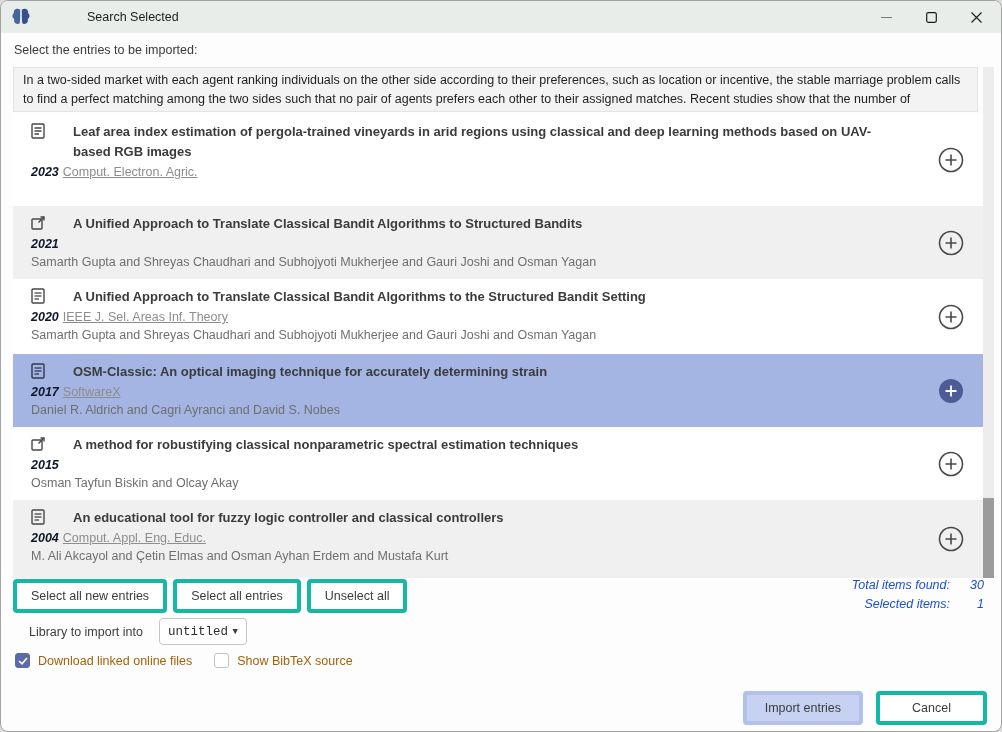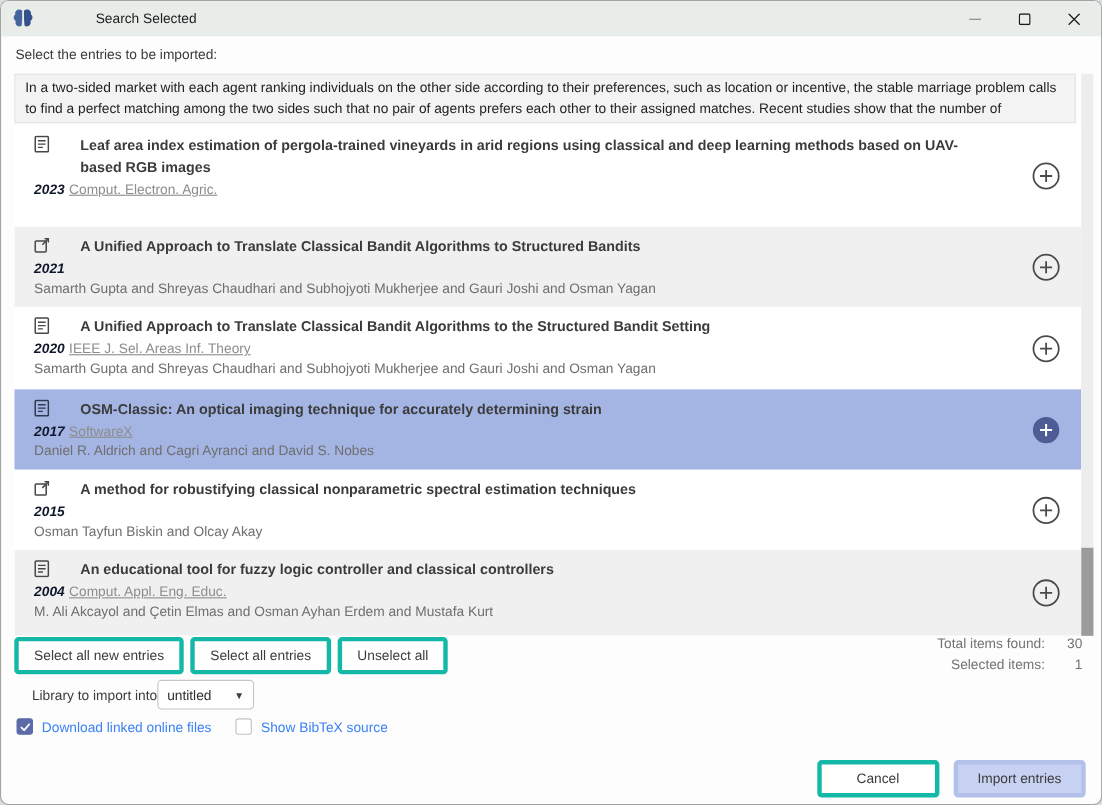--- a/index.html
+++ b/index.html
@@ -48,31 +48,31 @@
   .scroll-thumb { position:absolute; left:0; top:431px; width:11px; height:80px; background:#9b9b9b; }
   
   .btn-row { position:absolute; top:578px; left:12px; display:flex; gap:6px; }
   .btn {
     font-family:"Liberation Sans", sans-serif; font-size:12.5px; color:#3c3c3c;
     background:#fff; border:4px solid #14b8a6; border-radius:4px; padding:6px 14px; cursor:pointer;
   }
   .totals {
     position:absolute; top:577px; right:17px; display:grid;
     grid-template-columns:auto 30px; column-gap:4px; row-gap:5px;
-    font-size:12.5px; color:#737373;
+    font-size:12.5px; color:#1d4ed8;font-style:italic;
   }
   .totals .lbl { text-align:right; }
   .totals .val { text-align:right; }
   .library-row { position:absolute; top:617px; left:28px; display:flex; align-items:center; font-size:12.5px; color:#3c3c3c; }
   .combo {
-    margin-left:0; width:88px; height:27px; background:#fff; border:1px solid #c6c6c6; border-radius:4px;
-    display:flex; align-items:center; justify-content:space-between; padding:0 8px; cursor:pointer; font-size:12.5px; color:#2e2e2e;
+    margin-left:16px; width:88px; height:27px; background:#fff; border:1px solid #c6c6c6; border-radius:4px;
+    display:flex; align-items:center; justify-content:space-between; padding:0 8px; cursor:pointer; font-size:12.5px; color:#2e2e2e;font-family:Liberation Mono, monospace;
   }
   .combo .caret { font-size:9px; color:#3c3c3c; }
-  .check-row { position:absolute; top:652px; left:14px; display:flex; align-items:center; gap:8px; font-size:12.5px; color:#3b82f6; }
+  .check-row { position:absolute; top:652px; left:14px; display:flex; align-items:center; gap:8px; font-size:12.5px; color:#a16207; }
   .checkbox { width:15px; height:15px; border-radius:3px; border:1px solid #c2c2c2; background:#fff; display:flex; align-items:center; justify-content:center; cursor:pointer; }
   .checkbox.checked { background:#5c6ba8; border-color:#5c6ba8; }
   .checkbox.checked svg { display:block; }
   .check-label { margin-right:14px; }
   .bottom-bar { position:absolute; top:690px; right:14px; display:flex; gap:13px; }
   .btn.primary { background:#c7d1f1; border-color:#b3c0ea; padding:6px 18px; }
   .btn.cancel { padding:6px 32px; }
 </style>
 </head>
 <body>
@@ -259,17 +259,17 @@
       <svg width="10" height="8" viewBox="0 0 10 8">
           <path d="M1 4 L4 6.8 L9 1" fill="none" stroke="#ffffff" stroke-width="1.6"></path>
         </svg>
     </span>
     <span class="check-label">Download linked online files</span>
     <span class="checkbox"></span>
     <span class="check-label">Show BibTeX source</span>
   </div>
 
   <div class="bottom-bar">
+    <button class="btn primary">Import entries</button>
     <button class="btn cancel">Cancel</button>
-    <button class="btn primary">Import entries</button>
   </div>
 
 </div>
 
 </body></html>

